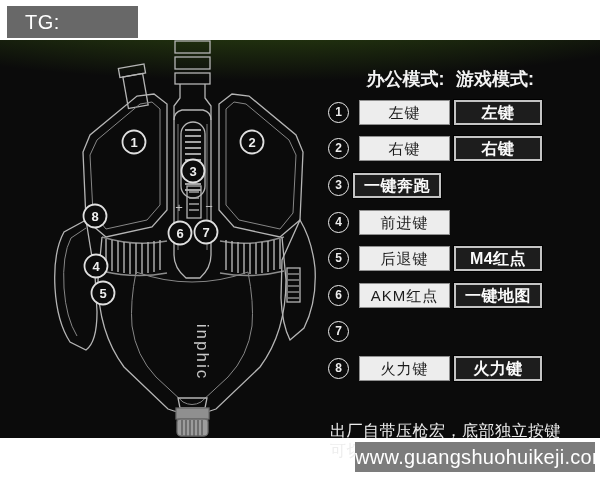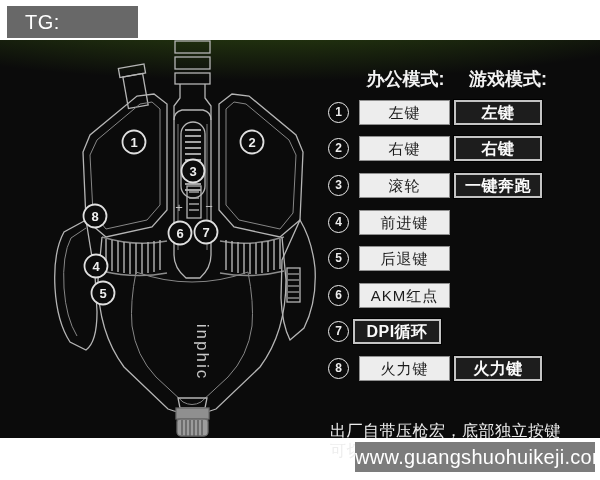--- a/index.html
+++ b/index.html
@@ -24,21 +24,21 @@
     position:absolute;left:0;top:40px;width:600px;height:398px;
     background:
       radial-gradient(120% 150px at 44% -18%, #46621f 0%, #22330f 45%, rgba(11,11,11,0) 75%),
       #0b0b0b;
   }
   .mouse-svg{position:absolute;left:40px;top:0;width:280px;height:400px;}
   
   .mode-table{position:absolute;left:328px;top:24px;width:266px;}
   .mt-head{display:flex;height:30px;line-height:30px;color:#f2f2f2;font-weight:bold;font-size:18px;}
   .mt-head .h-office{margin-left:32px;width:91px;text-align:center;}
-  .mt-head .h-game{margin-left:8px;width:88px;text-align:right;}
+  .mt-head .h-game{margin-left:0;width:88px;text-align:center;}
   .mt-row{display:flex;align-items:center;height:36.6px;}
   .num-ring{
     width:19px;height:19px;border-radius:50%;border:1.5px solid #ededed;
     color:#ededed;font-size:12px;font-weight:bold;line-height:19px;text-align:center;
     box-sizing:content-box;flex:none;
   }
   .btn-office{
     margin-left:10px;width:89px;height:23px;flex:none;
     background:#ededed;border:1px solid #8f8f8f;color:#1b1b1b;
     font-size:15px;line-height:23px;text-align:center;letter-spacing:1px;
@@ -171,38 +171,38 @@
         <div class="btn-office">左键</div>
         <div class="btn-game">左键</div>
       </div>
       <div class="mt-row">
         <div class="num-ring">2</div>
         <div class="btn-office">右键</div>
         <div class="btn-game">右键</div>
       </div>
       <div class="mt-row">
         <div class="num-ring">3</div>
-        <div class="btn-office">滚轮</div>
         <div class="btn-game">一键奔跑</div>
       </div>
       <div class="mt-row">
         <div class="num-ring">4</div>
         <div class="btn-office">前进键</div>
       </div>
       <div class="mt-row">
         <div class="num-ring">5</div>
         <div class="btn-office">后退键</div>
+        <div class="btn-game">M4红点</div>
       </div>
       <div class="mt-row">
         <div class="num-ring">6</div>
         <div class="btn-office">AKM红点</div>
+        <div class="btn-game">一键地图</div>
       </div>
       <div class="mt-row">
         <div class="num-ring">7</div>
-        <div class="btn-game">DPI循环</div>
       </div>
       <div class="mt-row">
         <div class="num-ring">8</div>
         <div class="btn-office">火力键</div>
         <div class="btn-game">火力键</div>
       </div>
 
       <div class="footnote">
         <div>出厂自带压枪宏，底部独立按键</div>
         <div>可切换办公 / 游戏模式</div>

